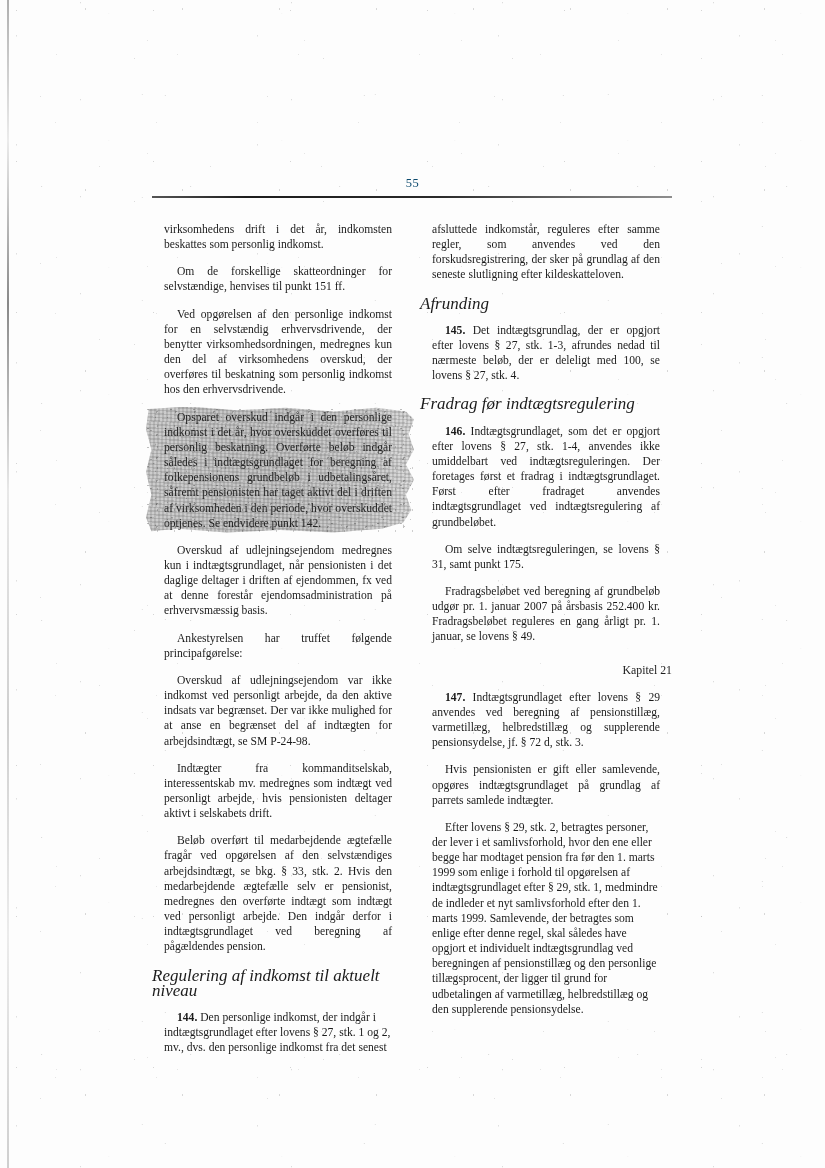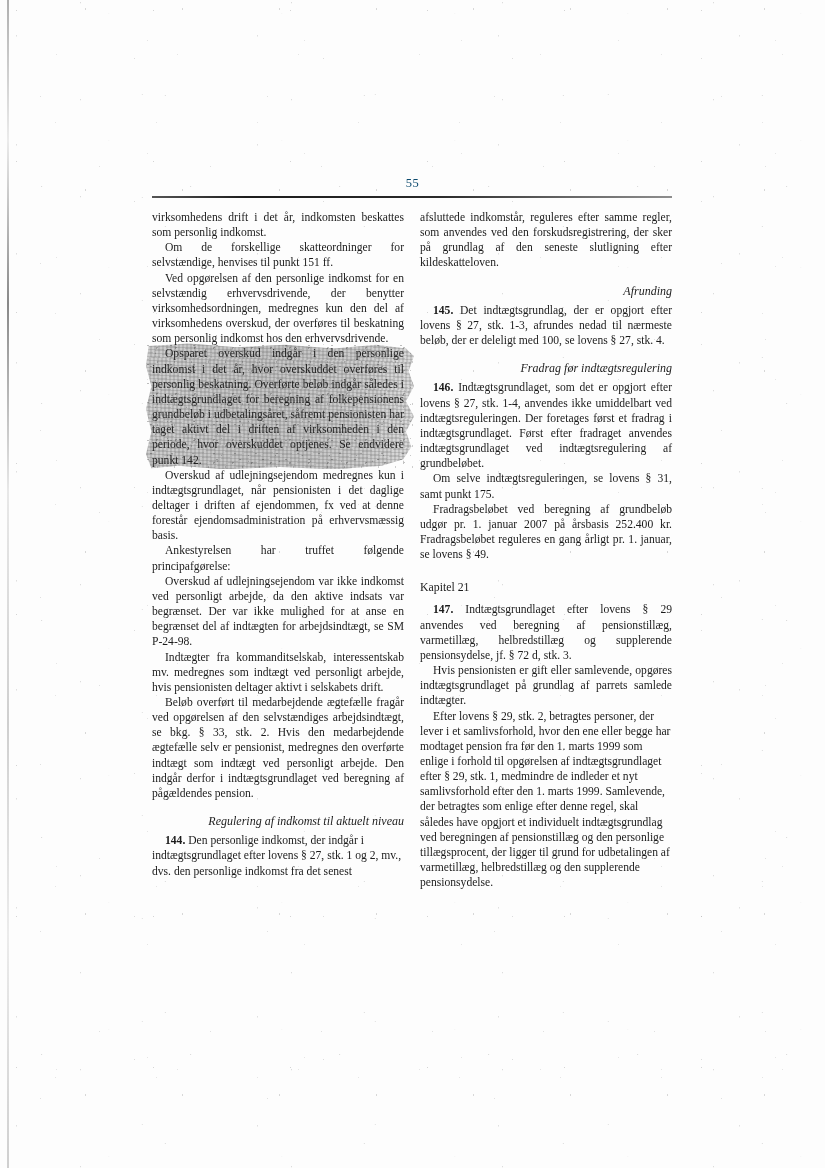--- a/index.html
+++ b/index.html
@@ -92,37 +92,37 @@
   }
   .column {
     width: 252px;
     font-size: 11.6px;
     line-height: 15.15px;
     text-align: justify;
     text-justify: inter-word;
     hyphens: manual;
   }
   .column p {
-    margin: 0;
+    margin: 12px;
     text-indent: 13px;
   }
   .column p.noindent { text-indent: 0; }
   .column p.last-line-left { text-align: left; }
 
   
   .sec-head {
-    text-align: right;
+    text-align: left;
     font-style: italic;
-    font-size: 12px;
+    font-size: 17px;
     line-height: 15.15px;
     margin: 13px 0 4px 0;
     text-indent: 0;
   }
   .chap-head {
-    text-align: left;
+    text-align: right;
     font-size: 11.8px;
     line-height: 15.15px;
     margin: 18px 0 7px 0;
     text-indent: 0;
   }
   .chap-sub {
     text-align: center;
     font-style: italic;
     font-size: 11.4px;
     line-height: 14.6px;

